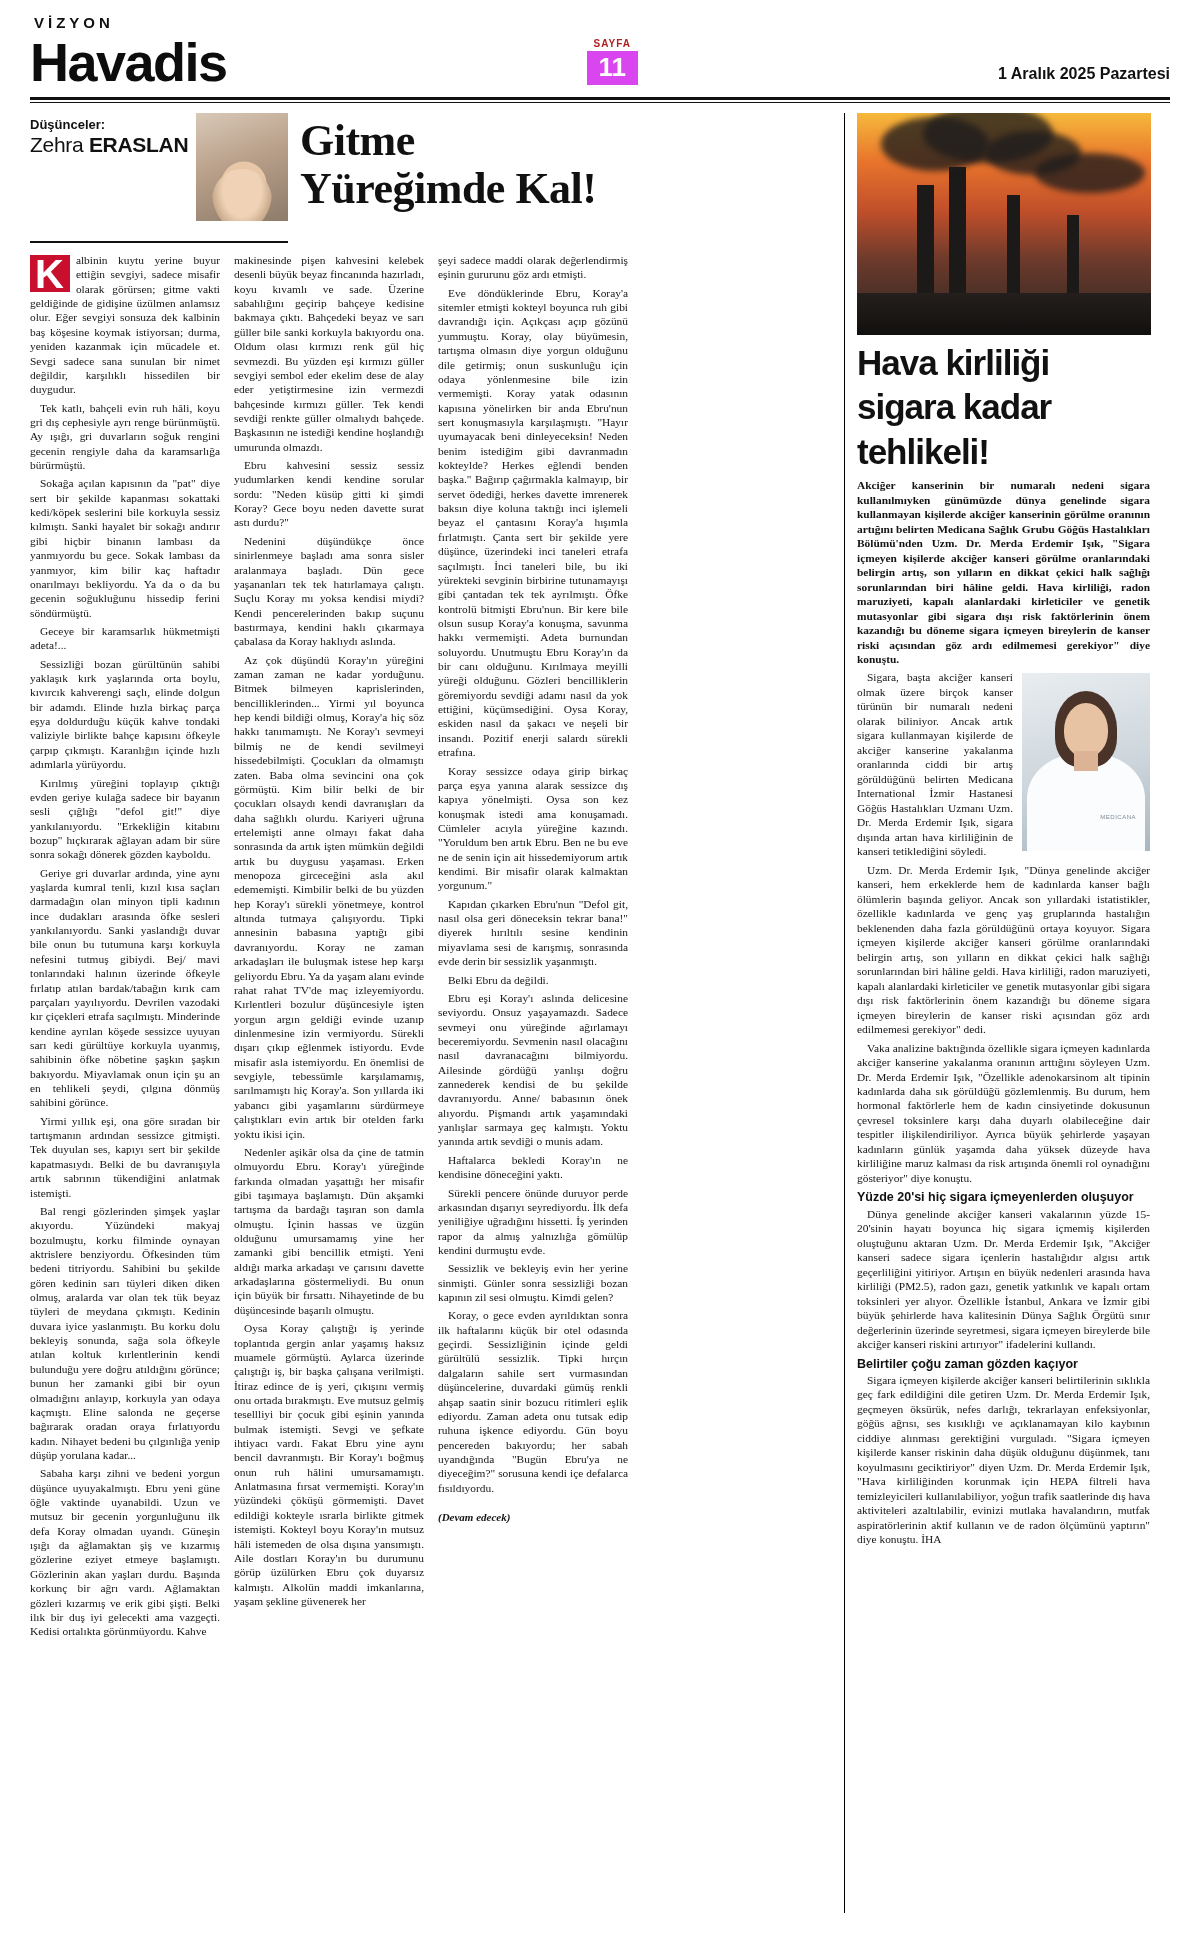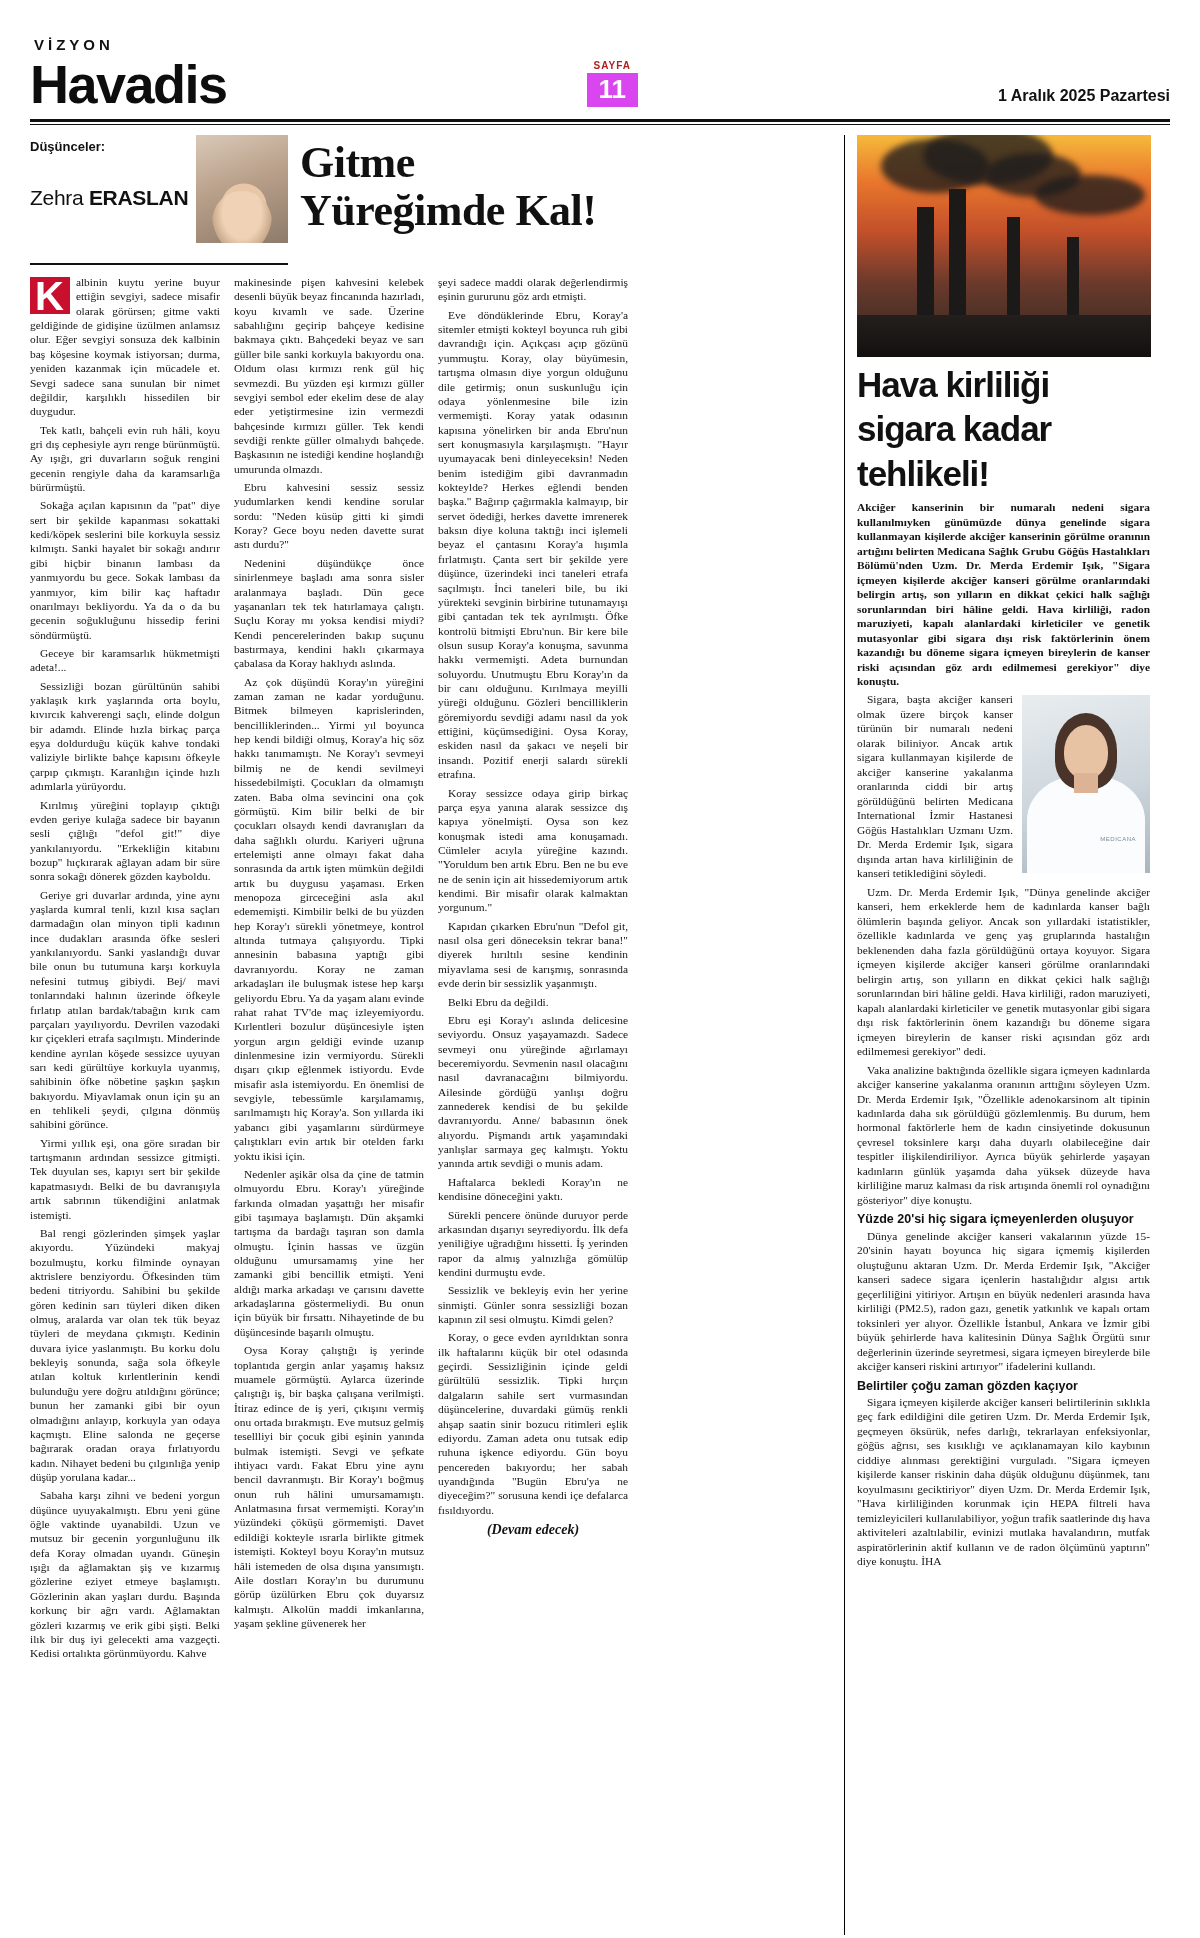--- a/index.html
+++ b/index.html
@@ -7,21 +7,21 @@
   body {
     width: 1200px;
     height: 1938px;
     background: #ffffff;
     font-family: "Liberation Serif", serif;
     color: #1a1a1a;
   }
   .page {
     width: 1200px;
     height: 1938px;
-    padding: 36px 30px 10px 30px;
+    padding: 14px 30px 10px 30px;
     position: relative;
   }
 
   
   .masthead {
     display: flex;
     align-items: flex-end;
     justify-content: space-between;
     padding-bottom: 6px;
   }
@@ -90,21 +90,21 @@
     position: relative;
     border-bottom: 2px solid #111;
     display: flex;
   }
   .author-names { padding-top: 4px; }
   .dusunceler {
     font-family: "Liberation Sans", sans-serif;
     font-size: 13px;
     font-weight: 700;
     color: #111;
-    margin-bottom: 32px;
+    margin-bottom: 1px;
   }
   .author-name {
     font-family: "Liberation Sans", sans-serif;
     font-size: 21px;
     font-weight: 400;
     color: #111;
     letter-spacing: -0.3px;
   }
   .author-name b { font-weight: 700; }
   .author-photo {
@@ -161,25 +161,25 @@
     font-family: "Liberation Sans", sans-serif;
     font-weight: 700;
     font-size: 40px;
     line-height: 32px;
     padding: 3px 6px 2px 5px;
     margin: 2px 6px 0 0;
     background: #c8102e;
     color: #fff;
   }
   .cont-note {
-    text-align: center;
+    text-align: left;
     font-style: italic;
     font-weight: 700;
-    font-size: 14px;
-    margin-top: 4px;
+    font-size: 11px;
+    margin-top: 16px;
   }
 
   
   .photo-pollution {
     width: 294px; height: 222px;
     background:
       linear-gradient(180deg, #f6b93b 0%, #e8742c 22%, #c14f2a 44%, #6d3a2c 66%, #2a2622 100%);
     position: relative;
     overflow: hidden;
     margin-bottom: 10px;

